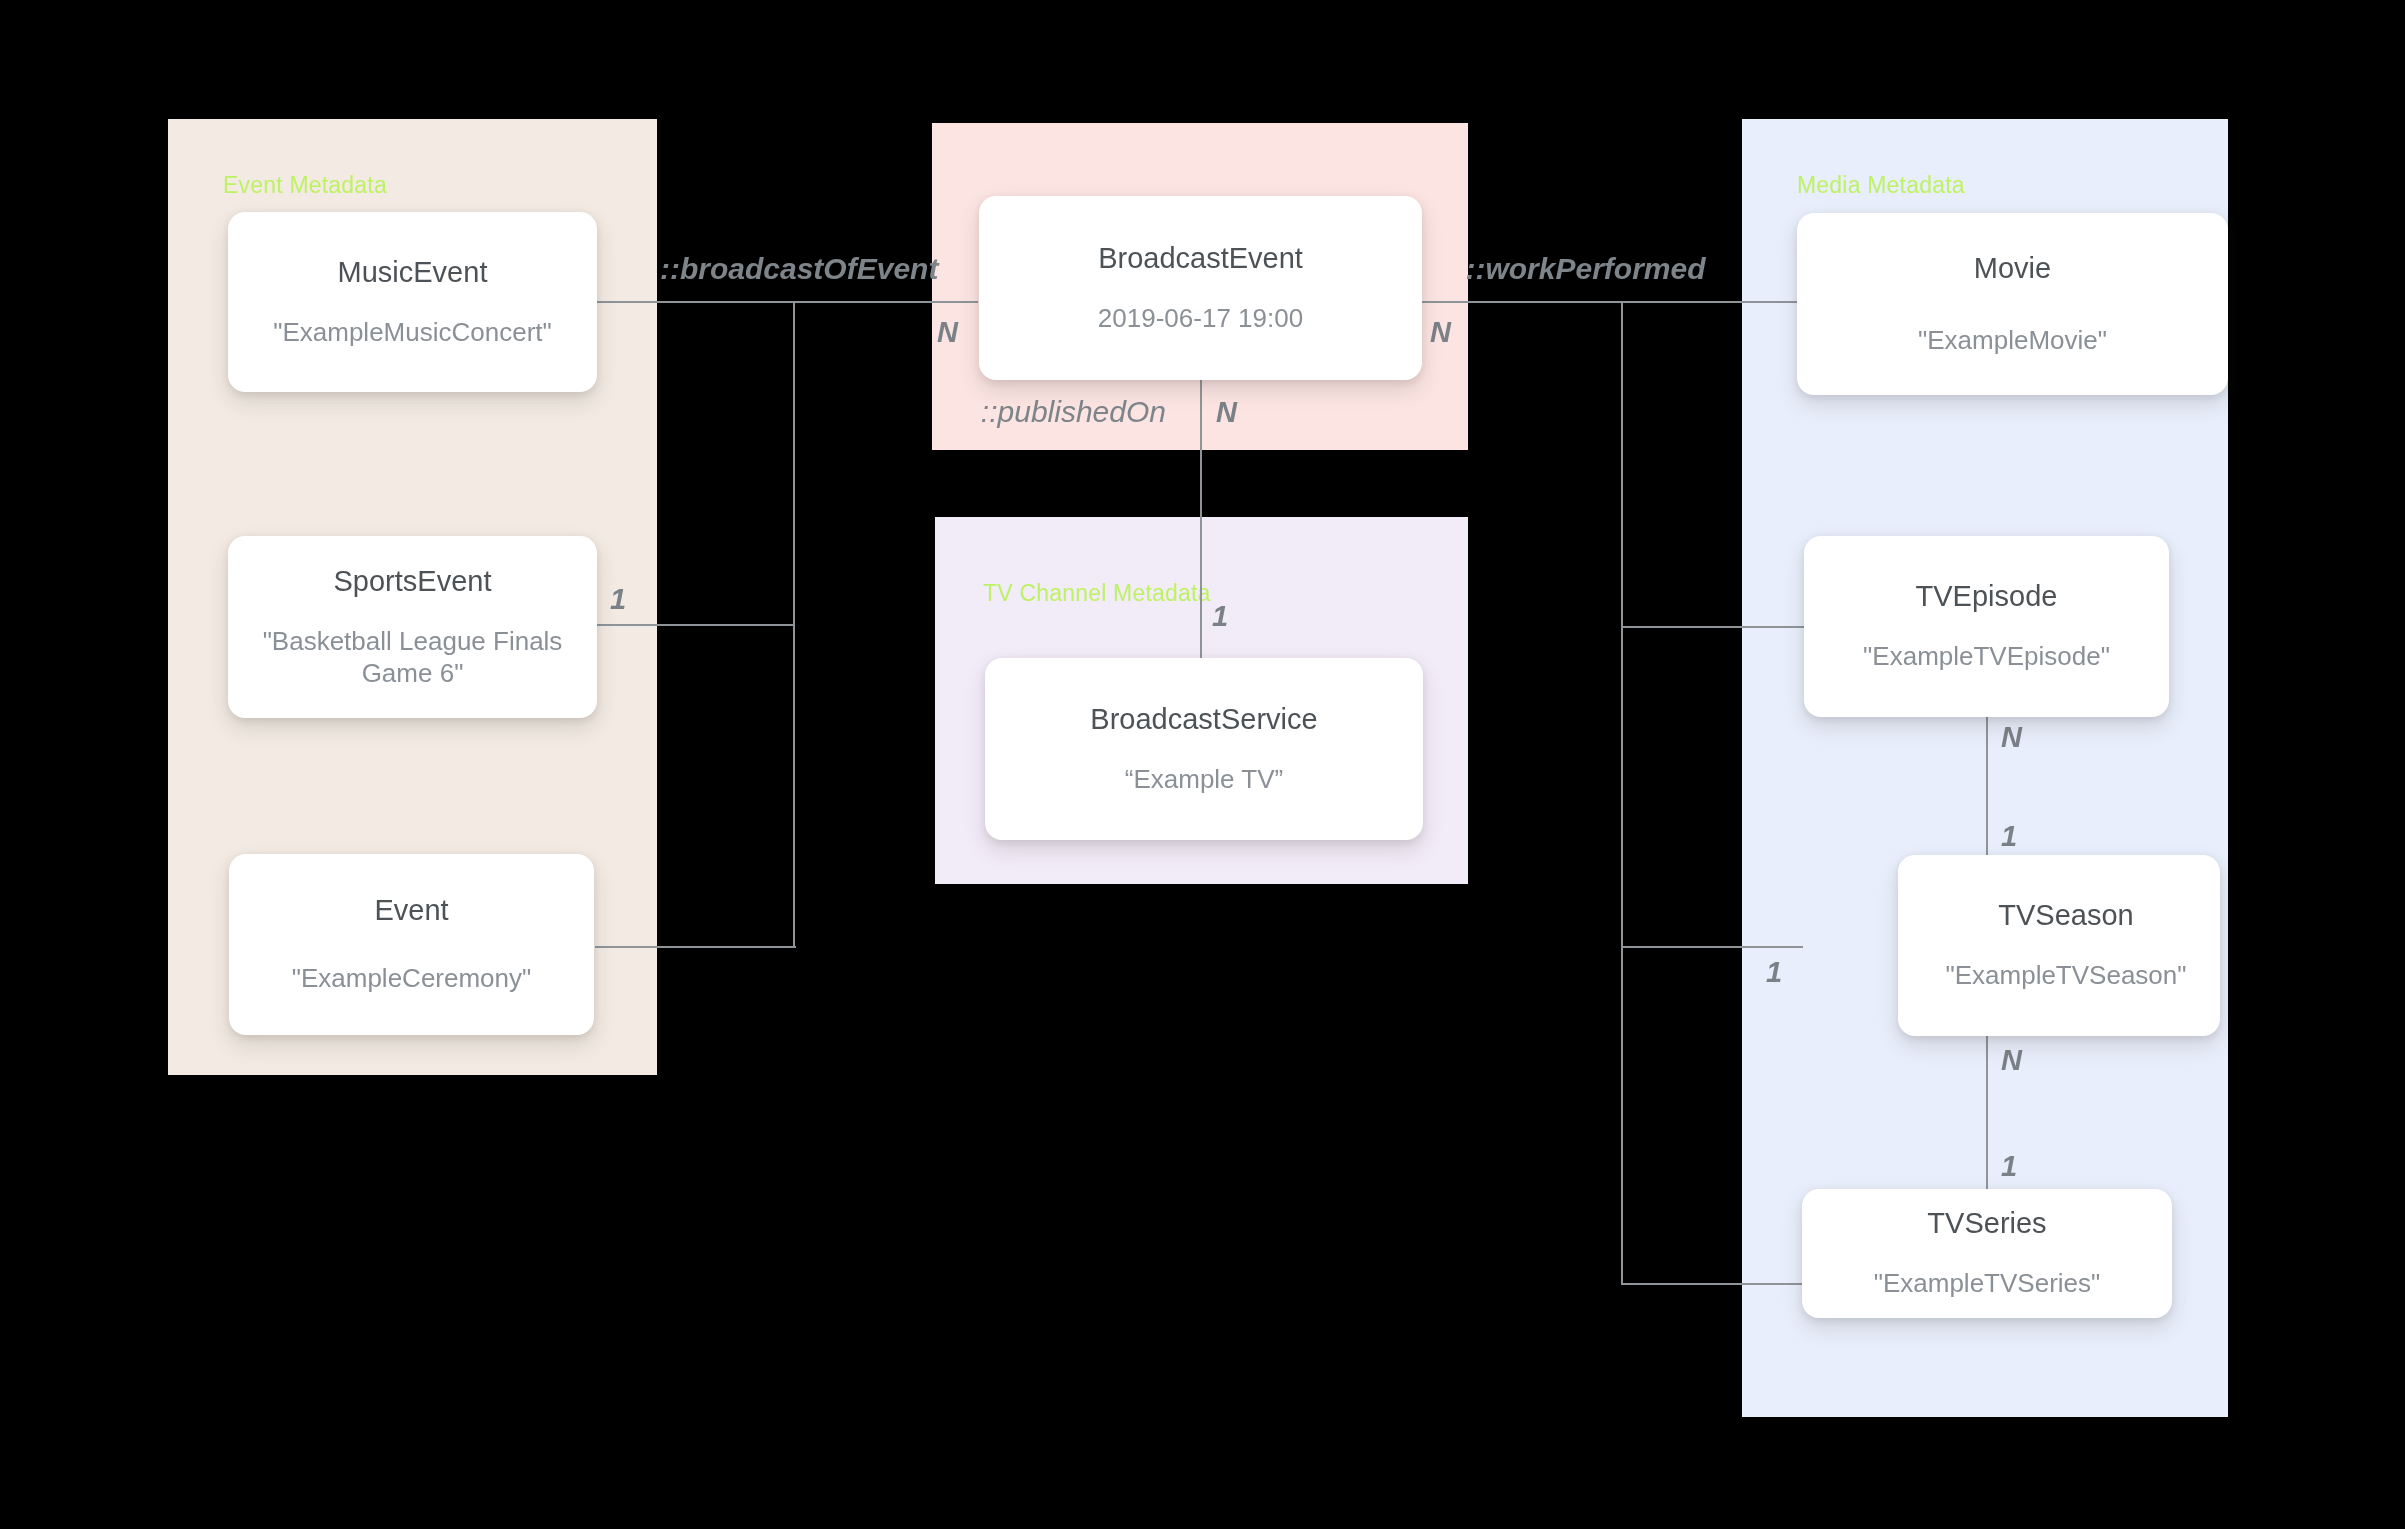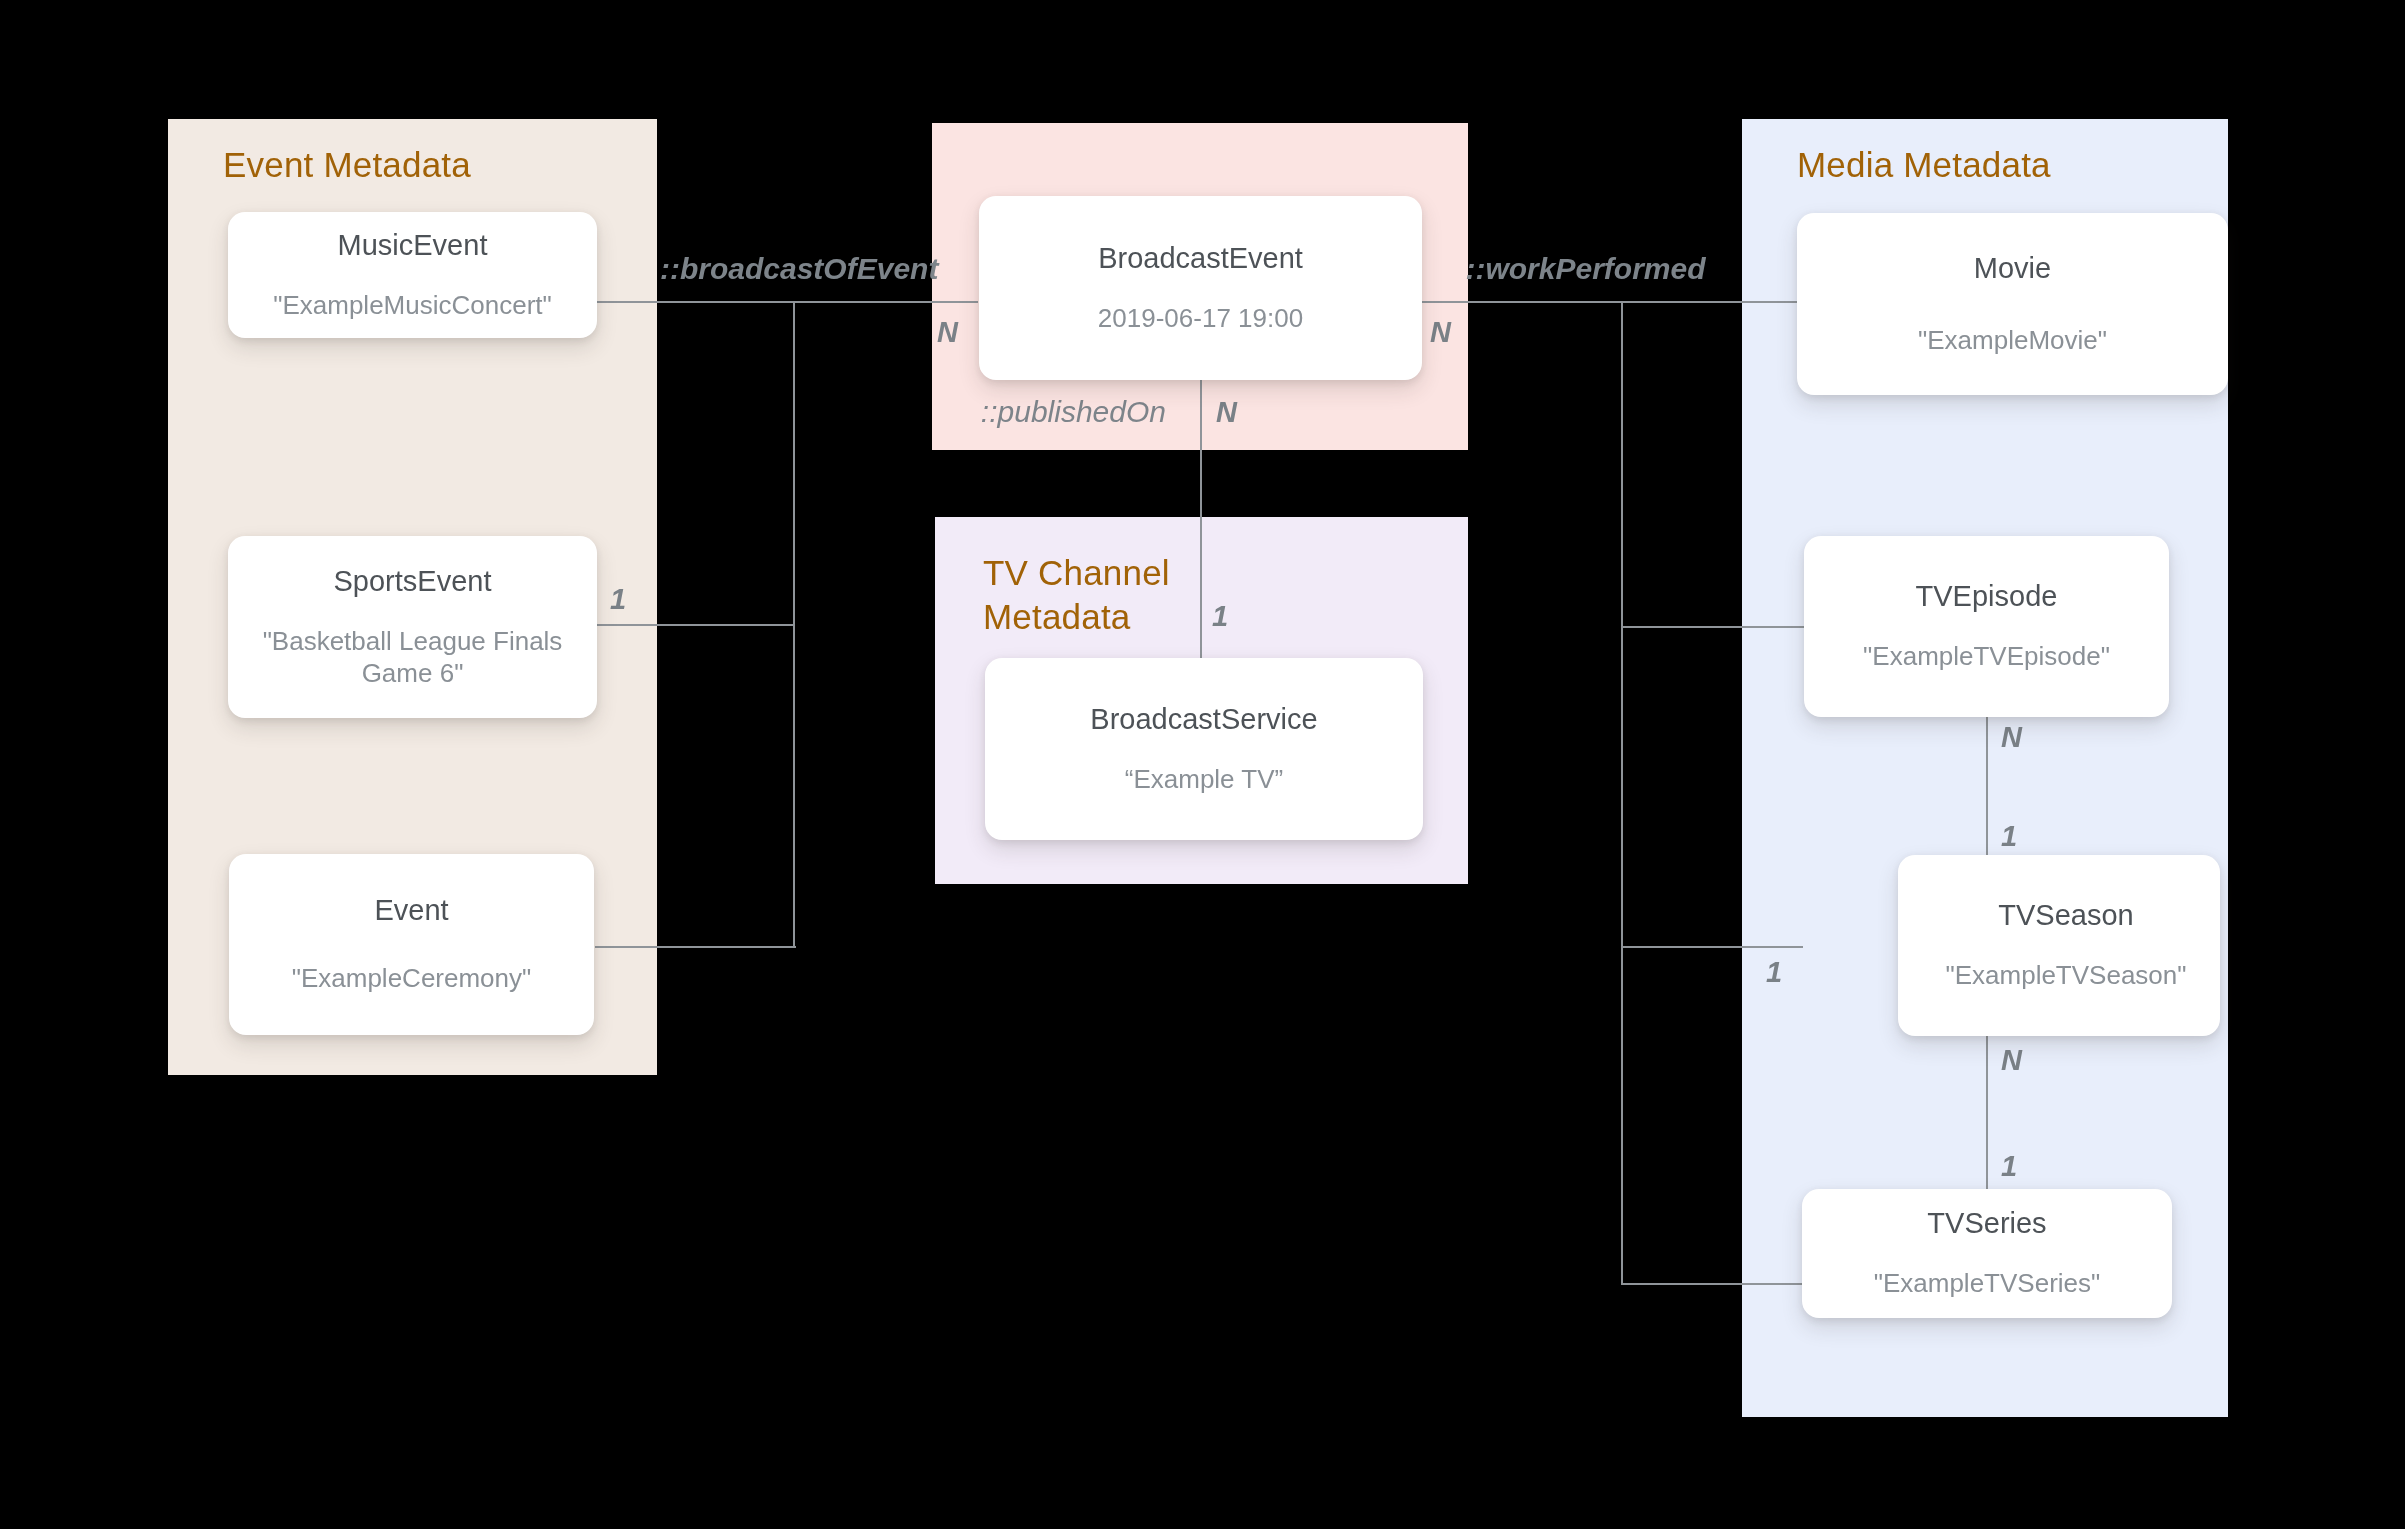--- a/index.html
+++ b/index.html
@@ -2,22 +2,23 @@
 <html><head>
 <meta charset="utf-8">
 <style>
   html,body{margin:0;padding:0;background:#000;}
   #canvas{
     position:relative;width:2405px;height:1529px;background:#000;overflow:hidden;
     font-family:"Liberation Sans", sans-serif;
   }
   .panel{position:absolute;}
   .panel-title{
-    position:absolute;font-size:35px;line-height:44px;color:#a16207;font-weight:400;
+    position:absolute;font-size:23px;line-height:44px;color:#bef264;font-weight:400;
     letter-spacing:0.2px;
+    margin-top:20px;
   }
   .card{
     position:absolute;background:#ffffff;border-radius:17px;
     box-shadow:0 9.6px 21px rgba(60,50,45,0.14), 0 2.9px 7.6px rgba(60,50,45,0.10);
     display:flex;flex-direction:column;align-items:center;justify-content:center;
     text-align:center;padding:0 17px;box-sizing:border-box;
   }
   .card-title{font-size:29px;color:#4d5257;font-weight:400;}
   .card-value{font-size:26px;color:#8a9096;margin-top:27px;line-height:32.5px;}
   .line{position:absolute;background:#8f9499;}
@@ -67,21 +68,21 @@
   <div class="card-label" style="left:1430px;top:316px;">N</div>
   <div class="card-label" style="left:1216px;top:396px;">N</div>
   <div class="card-label" style="left:1212px;top:600px;">1</div>
   <div class="card-label" style="left:610px;top:583px;">1</div>
   <div class="card-label" style="left:1766px;top:956px;">1</div>
   <div class="card-label" style="left:2001px;top:721px;">N</div>
   <div class="card-label" style="left:2001px;top:820px;">1</div>
   <div class="card-label" style="left:2001px;top:1044px;">N</div>
   <div class="card-label" style="left:2001px;top:1150px;">1</div>
 
-  <div class="card" style="left:228px;top:212px;width:369px;height:126px;">
+  <div class="card" style="left:228px;top:212px;width:369px;height:180px;">
     <div class="card-title">MusicEvent</div>
     <div class="card-value">"ExampleMusicConcert"</div>
   </div>
 
   <div class="card" style="left:228px;top:536px;width:369px;height:182px;">
     <div class="card-title">SportsEvent</div>
     <div class="card-value">"Basketball League Finals Game 6"</div>
   </div>
 
   <div class="card" style="left:229px;top:854px;width:365px;height:181px;gap:8px;">

